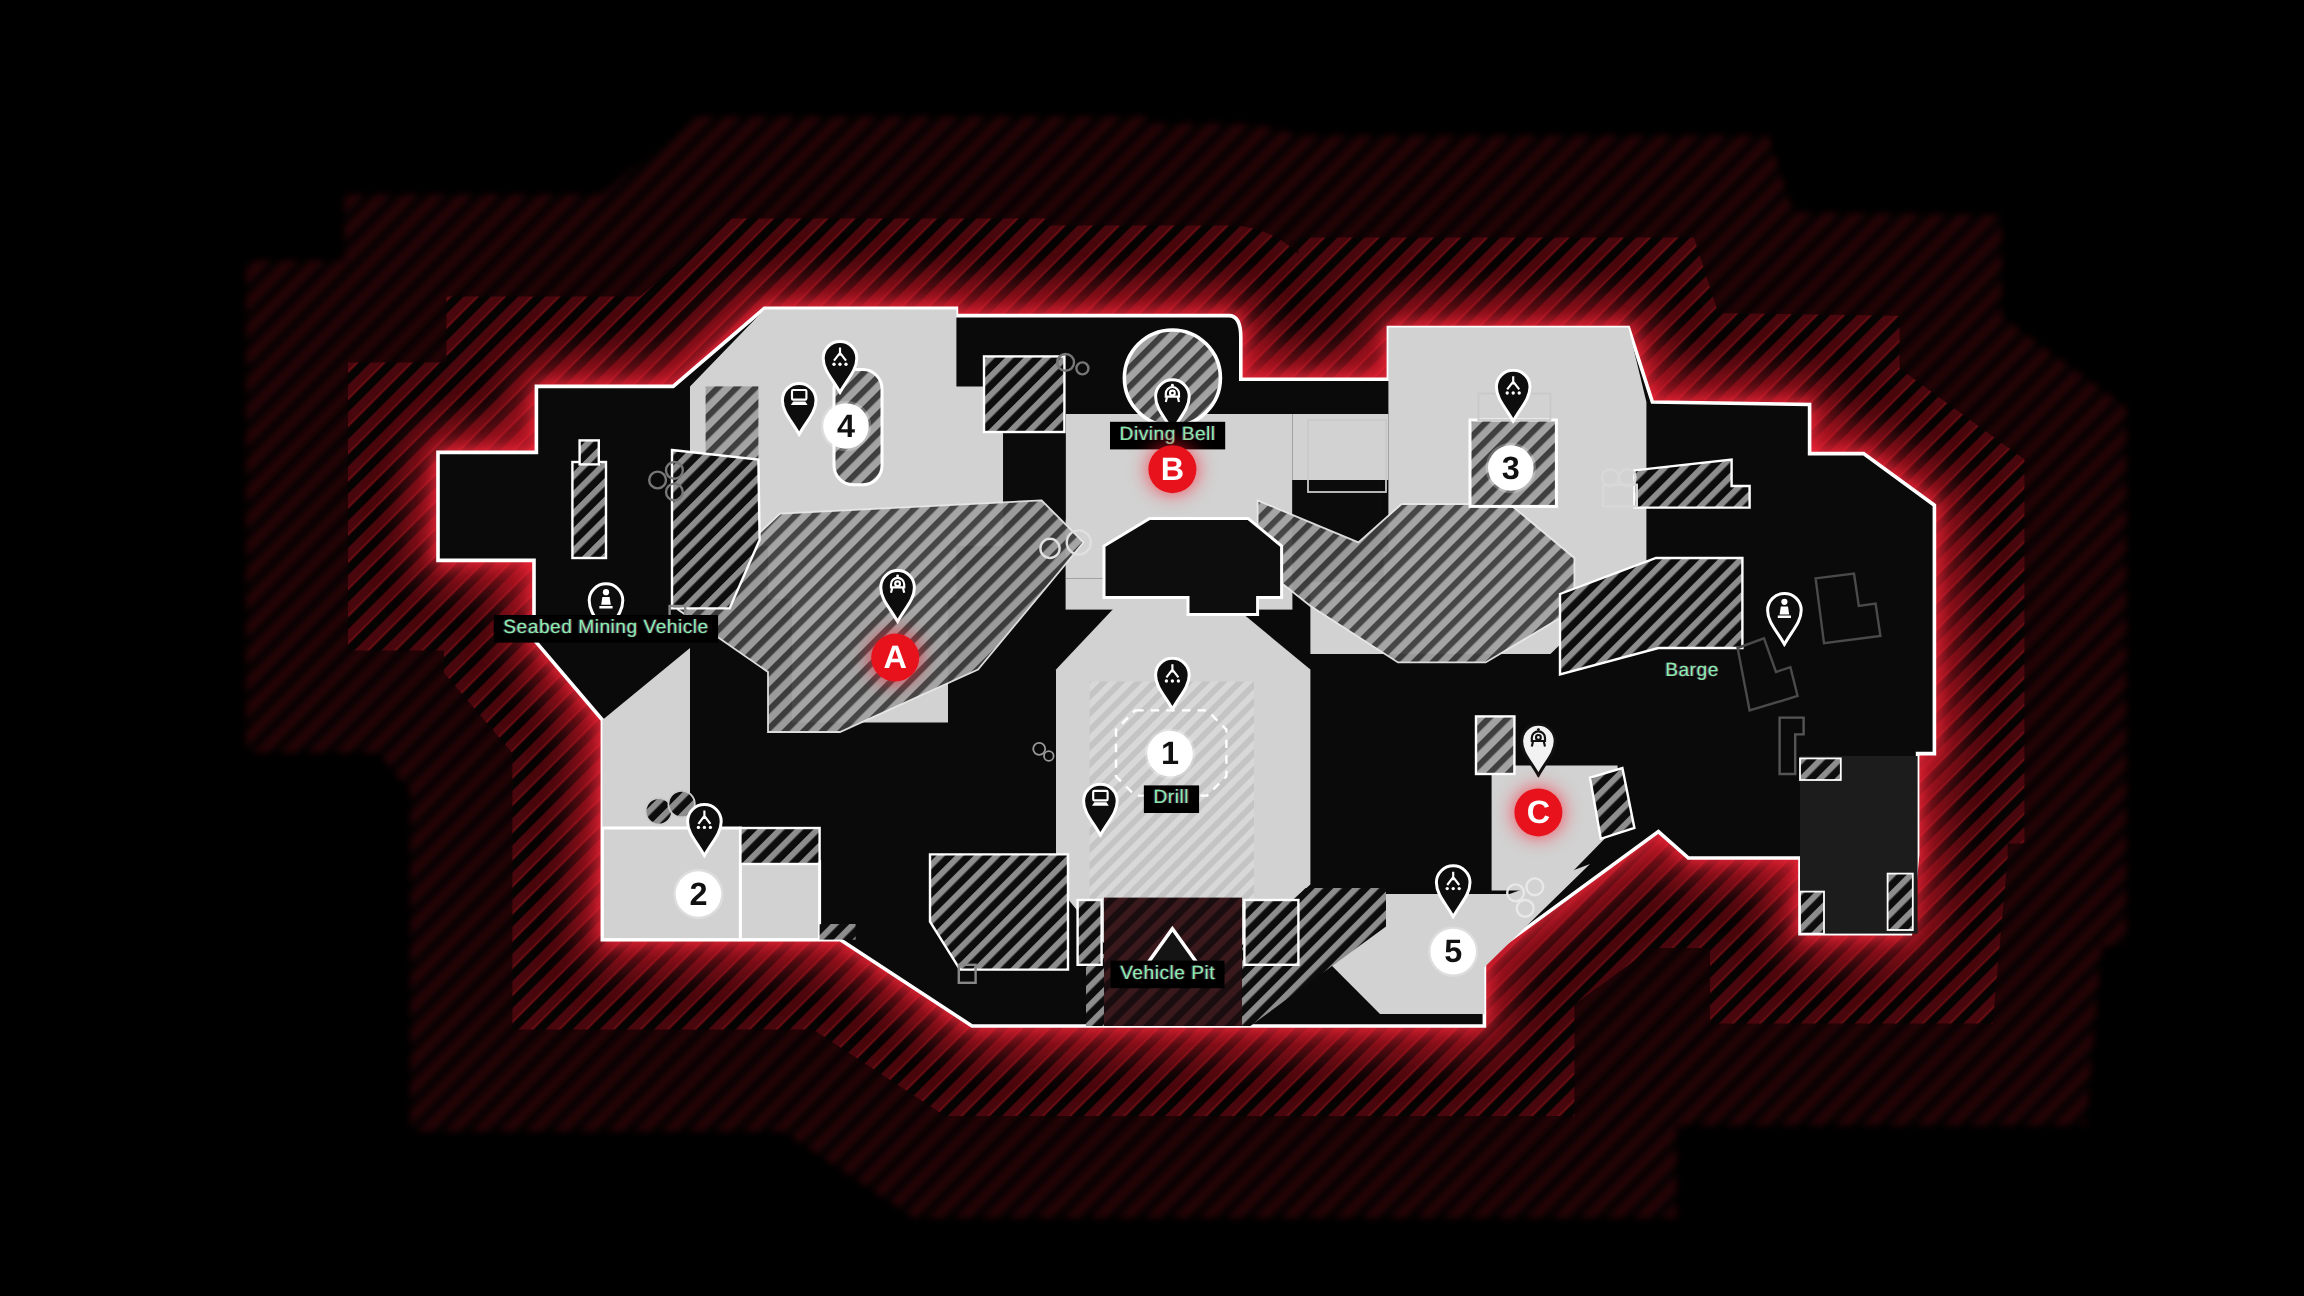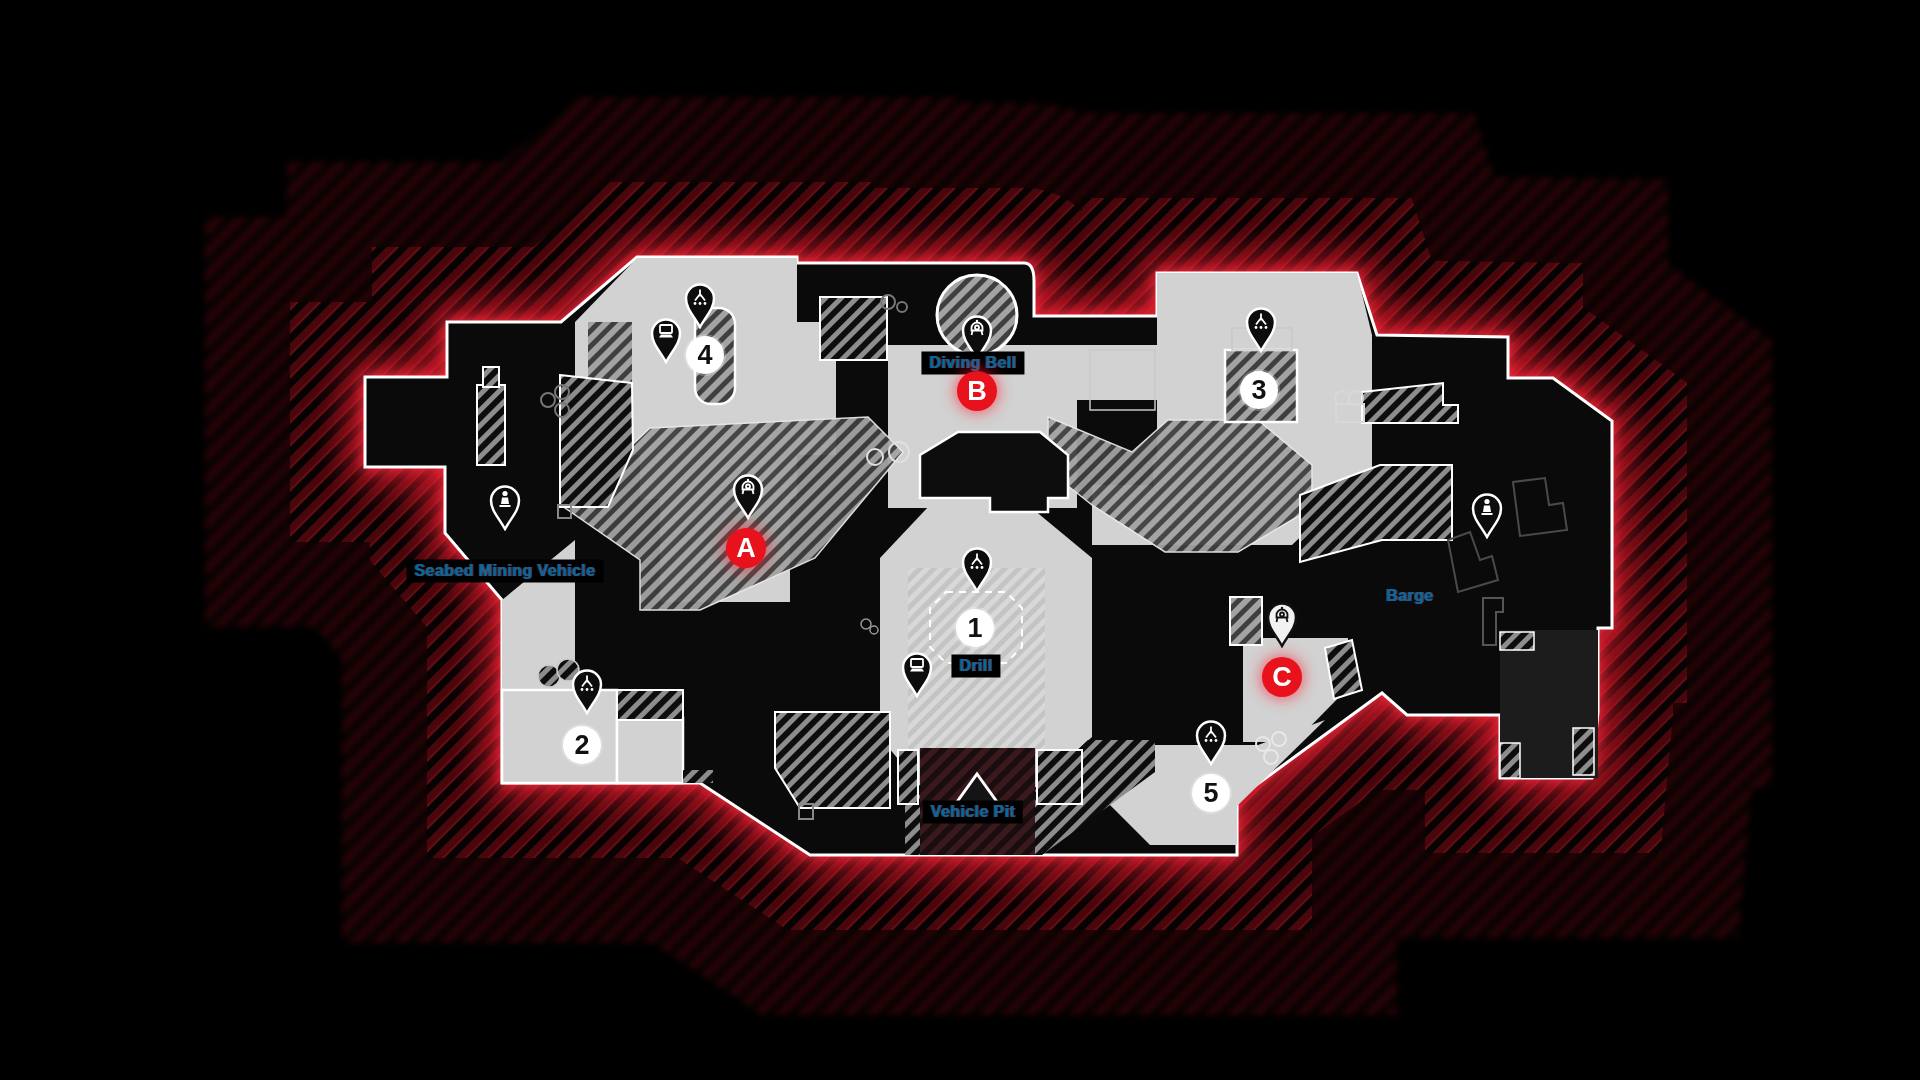--- a/index.html
+++ b/index.html
@@ -3,21 +3,21 @@
 <meta charset="utf-8">
 <style>
   html,body{margin:0;padding:0;background:#000;}
   .stage{position:relative;width:1920px;height:1080px;background:#000;overflow:hidden;
          font-family:"Liberation Sans","DejaVu Sans",sans-serif;}
   #map-base{position:absolute;left:0;top:0;}
   #overlay{position:absolute;left:0;top:0;width:1920px;height:1080px;}
   .glow-soft{filter:blur(18px);}
   .band-outer{filter:blur(3px);}
   #outline-main{filter:drop-shadow(0 0 7px rgba(255,45,65,.95)) drop-shadow(0 0 24px rgba(255,25,45,.5));}
-  .map-label{position:absolute;transform:translate(-50%,-50%);color:#0369a1;font-weight:bold;
+  .map-label{position:absolute;transform:translate(-50%,-50%);color:#86efac;font-weight:normal;
     font-size:16px;letter-spacing:.4px;white-space:nowrap;
     text-shadow:1px 0 0 rgba(255,90,90,.4),-1px 0 0 rgba(90,170,255,.4);}
   .map-label.boxed{background:#000;padding:2px 8px 3px 8px;}
   .zone-marker{position:absolute;width:38px;height:38px;border-radius:50%;background:#fff;
     color:#111;font-weight:bold;font-size:27px;display:flex;align-items:center;justify-content:center;
     transform:translate(-50%,-50%);box-shadow:0 0 0 2px rgba(255,255,255,.25);}
   .obj-marker{position:absolute;width:40px;height:40px;border-radius:50%;
     color:#fff;font-weight:bold;font-size:27px;display:flex;align-items:center;justify-content:center;
     transform:translate(-50%,-50%);box-shadow:0 0 16px rgba(255,25,45,.8);}
   .pin{position:absolute;width:34px;height:46px;}
@@ -234,25 +234,25 @@
           </g>
         </svg></div>
       <div class="pin" style="left: 1470px; top: 493px;"><svg width="34" height="46" viewBox="0 0 34 46">
           <path d="M17,44 C11,33 3,25.5 3,15.5 A14,14 0 1 1 31,15.5 C31,25.5 23,33 17,44 Z" fill="#0d0d0d" stroke="#ffffff" stroke-width="2.5"></path>
           <g>
             <circle cx="17" cy="8.5" r="2.6" fill="#ffffff"></circle>
             <path d="M13,19 L14,12.5 L20,12.5 L21,19 Z" fill="#ffffff"></path>
             <path d="M11.5,21 L22.5,21" stroke="#ffffff" stroke-width="2"></path>
           </g>
         </svg></div>
-      <div class="map-label boxed" style="left: 505px; top: 571px; text-align: right;">Seabed Mining Vehicle</div>
+      <div class="map-label boxed" style="left: 505px; top: 524px; text-align: right;">Seabed Mining Vehicle</div>
       <div class="map-label boxed" style="left: 973px; top: 363px;">Diving Bell</div>
       <div class="map-label boxed" style="left: 976px; top: 666px; text-align: right;">Drill</div>
       <div class="map-label boxed" style="left: 973px; top: 812px;">Vehicle Pit</div>
-      <div class="map-label" style="left: 1410px; top: 596px;">Barge</div>
+      <div class="map-label" style="left: 1410px; top: 559px;">Barge</div>
       <div class="zone-marker" style="left: 975px; top: 628px;">1</div>
       <div class="zone-marker" style="left: 582px; top: 745px;">2</div>
       <div class="zone-marker" style="left: 1259px; top: 390px;">3</div>
       <div class="zone-marker" style="left: 705px; top: 355px;">4</div>
       <div class="zone-marker" style="left: 1211px; top: 793px;">5</div>
       <div class="obj-marker" style="left: 746px; top: 548px; background-color: rgb(232, 18, 28);">A</div>
       <div class="obj-marker" style="left: 977px; top: 391px; background-color: rgb(232, 18, 28);">B</div>
       <div class="obj-marker" style="left: 1282px; top: 677px; background-color: rgb(232, 18, 28);">C</div>
     </div>
 </div>

